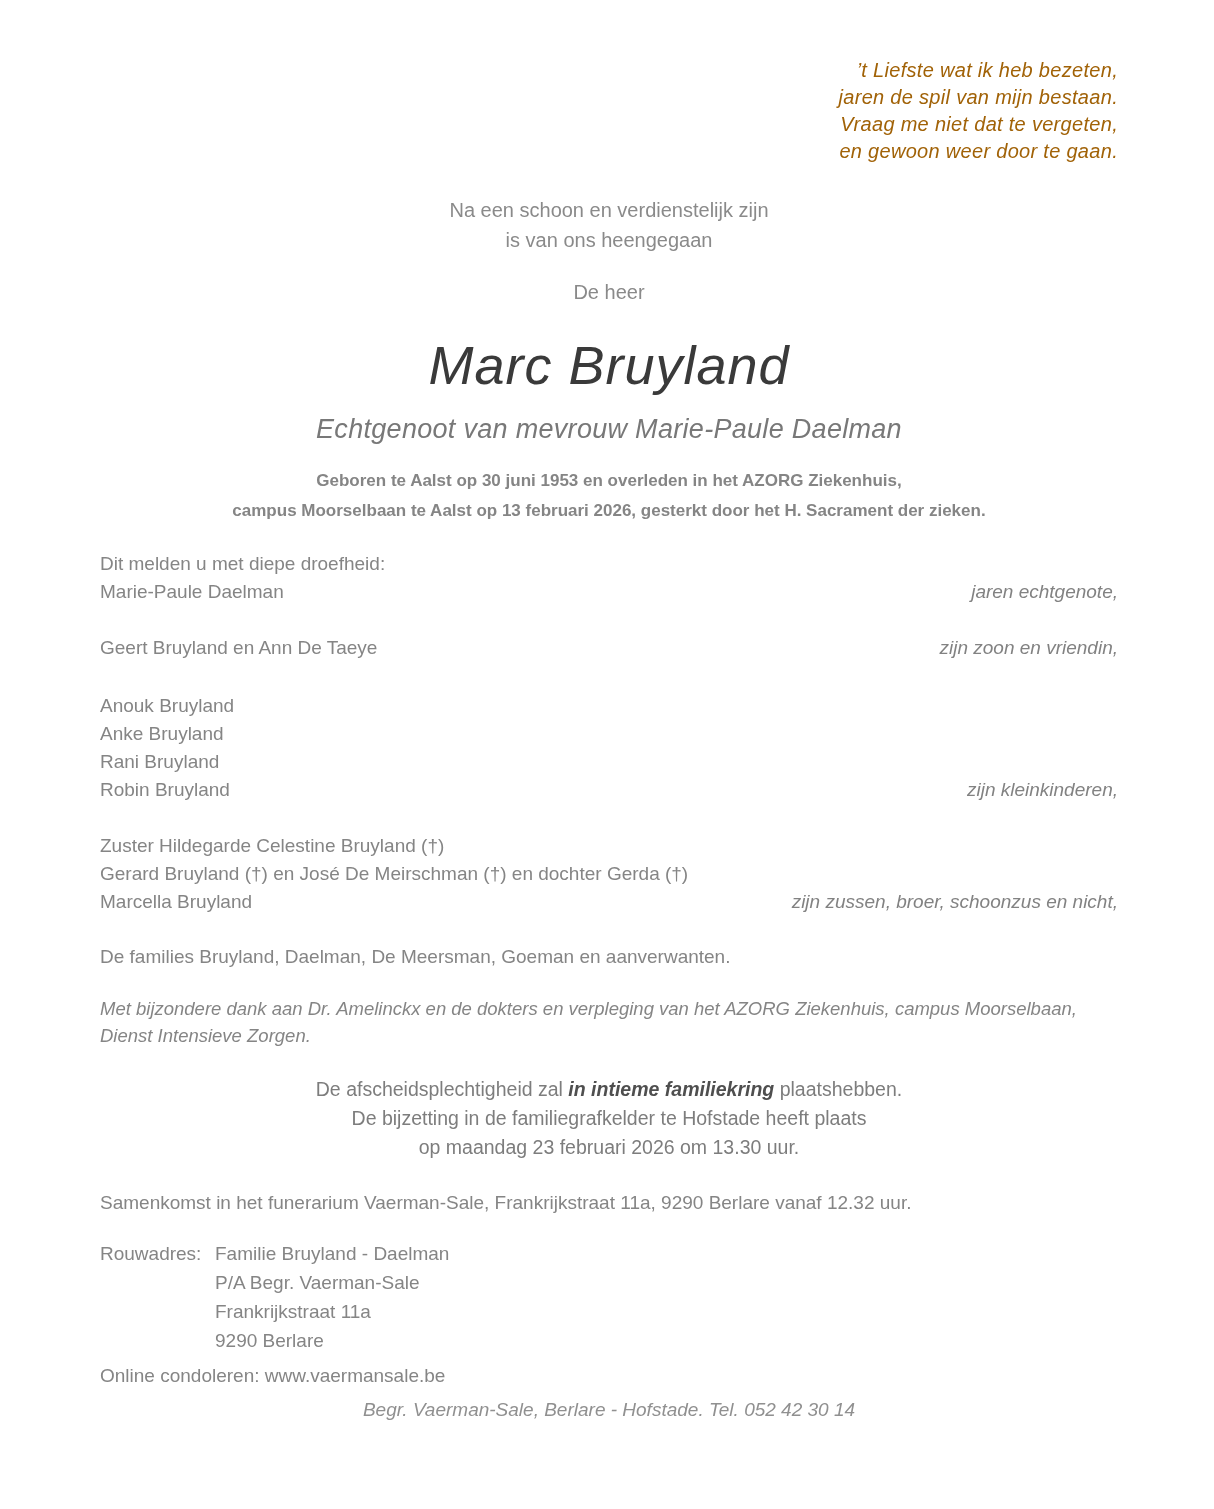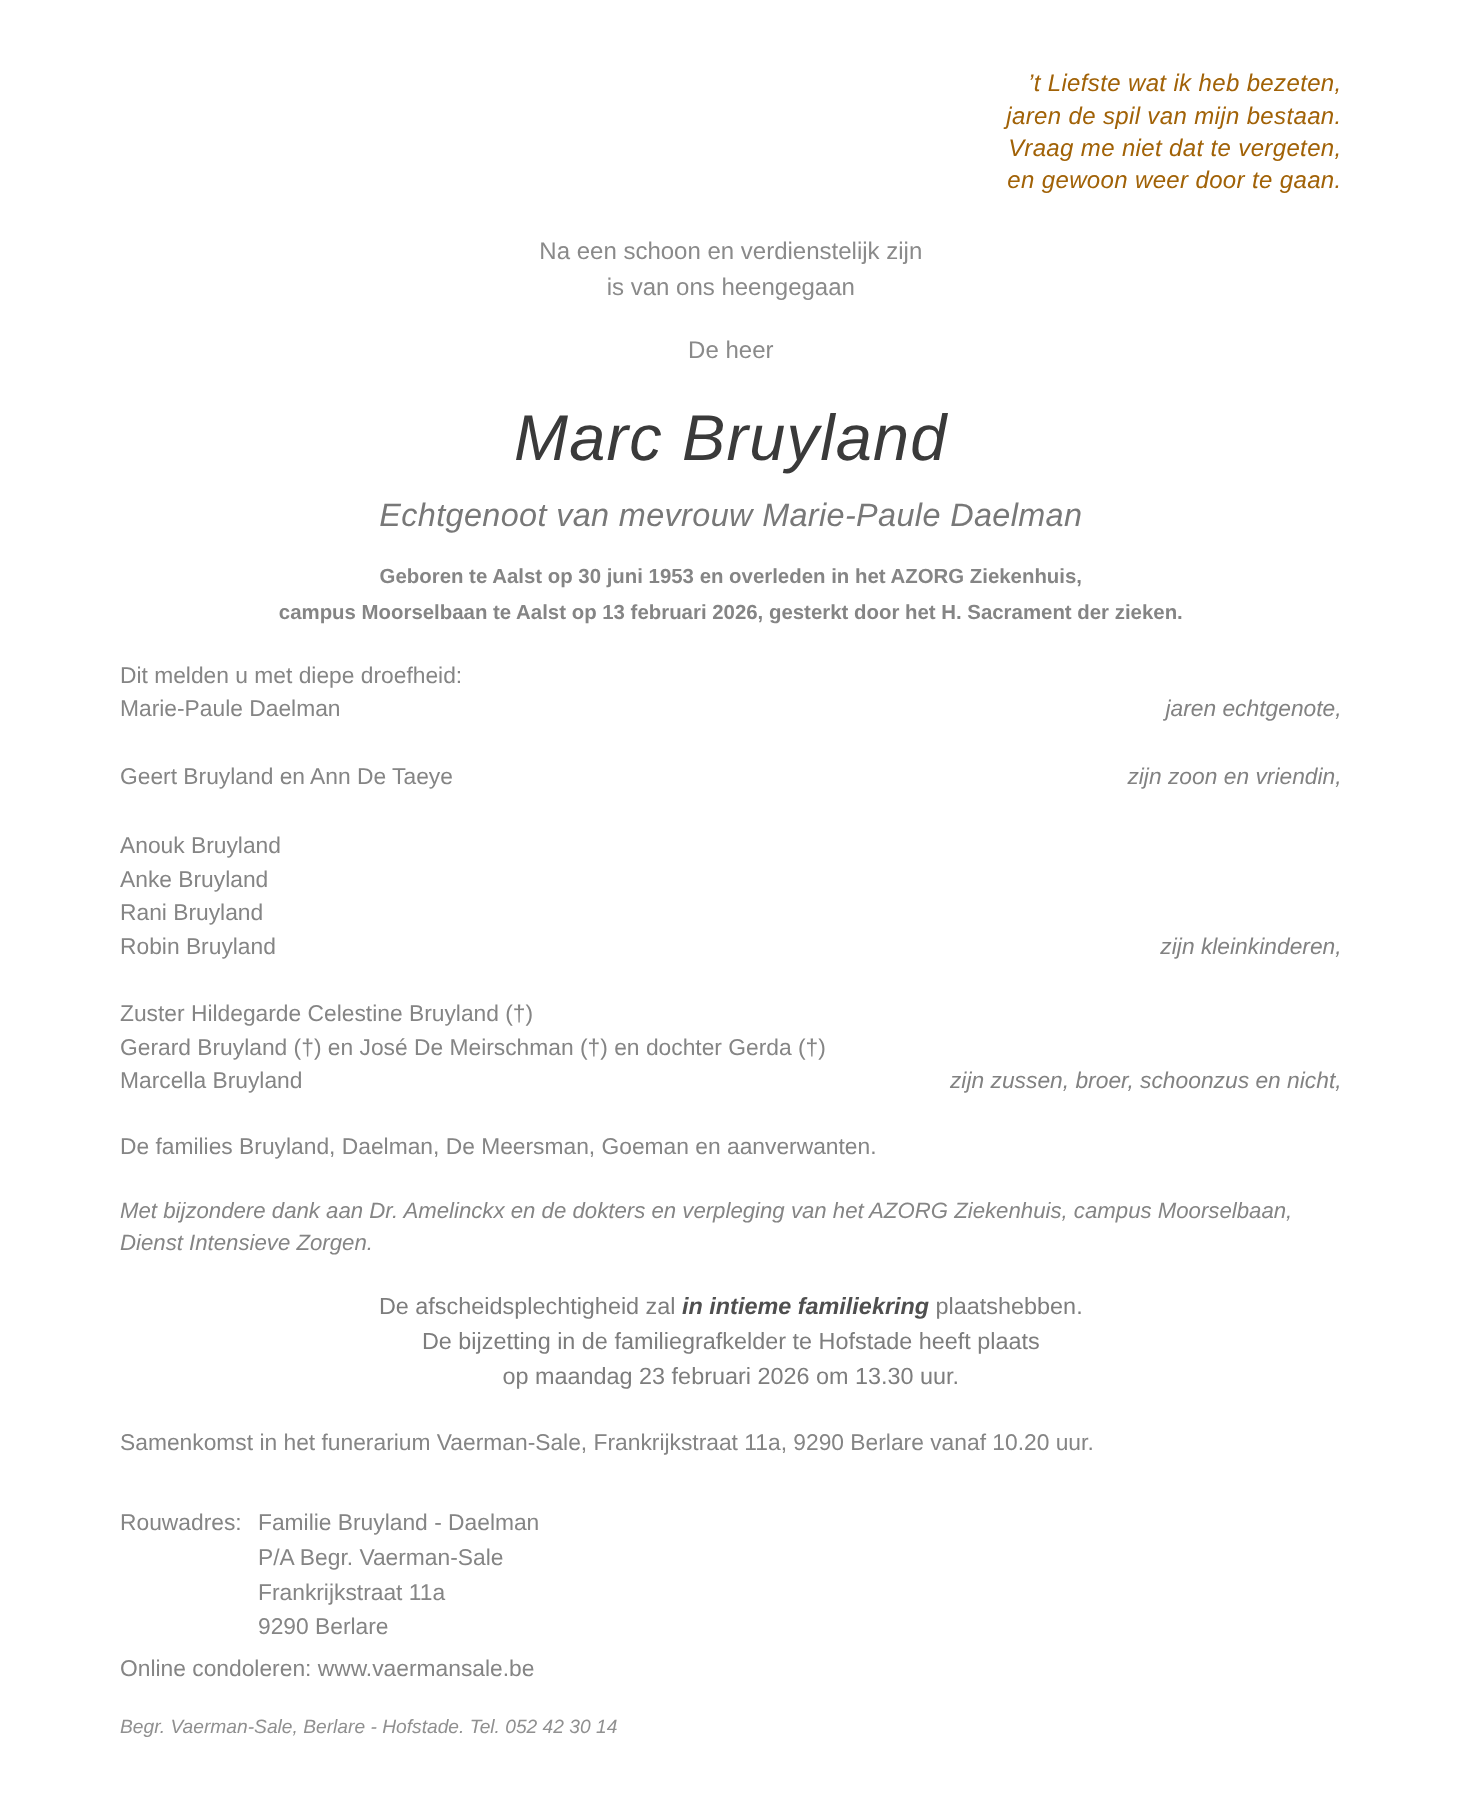--- a/index.html
+++ b/index.html
@@ -107,36 +107,36 @@
     font-style: italic;
     font-weight: bold;
     color: #4f4f4f;
   }
   .gathering {
     margin-top: 27px;
     font-size: 19px;
     line-height: 28px;
   }
   .mourning-address {
-    margin-top: 38px;
+    margin-top: 22px;
     display: flex;
     font-size: 19px;
     line-height: 29px;
   }
   .mourning-address .label { width: 115px; flex: 0 0 115px; }
   .condolence {
     margin-top: 7px;
     font-size: 19px;
     line-height: 28px;
   }
   .footer {
-    margin-top: 24px;
-    text-align: left;
-    font-style: italic;
-    font-size: 16px;
+    margin-top: 10px;
+    text-align: center;
+    font-style: italic;
+    font-size: 19px;
     line-height: 20px;
     color: #909090;
   }
 </style>
 </head>
 <body>
 
 <div class="page">
 
   <div class="poem">
@@ -202,21 +202,21 @@
     <div>Met bijzondere dank aan Dr. Amelinckx en de dokters en verpleging van het AZORG Ziekenhuis, campus Moorselbaan,</div>
     <div>Dienst Intensieve Zorgen.</div>
   </div>
 
   <div class="ceremony">
     <div><span>De afscheidsplechtigheid zal </span><span class="em">in intieme familiekring</span><span> plaatshebben.</span></div>
     <div>De bijzetting in de familiegrafkelder te Hofstade heeft plaats</div>
     <div>op maandag 23 februari 2026 om 13.30 uur.</div>
   </div>
 
-  <div class="gathering">Samenkomst in het funerarium Vaerman-Sale, Frankrijkstraat 11a, 9290 Berlare vanaf 10.20 uur.</div>
+  <div class="gathering">Samenkomst in het funerarium Vaerman-Sale, Frankrijkstraat 11a, 9290 Berlare vanaf 12.32 uur.</div>
 
   <div class="mourning-address">
     <div class="label">Rouwadres:</div>
     <div class="address-lines">
       <div>Familie Bruyland - Daelman</div>
       <div>P/A Begr. Vaerman-Sale</div>
       <div>Frankrijkstraat 11a</div>
       <div>9290 Berlare</div>
     </div>
   </div>

